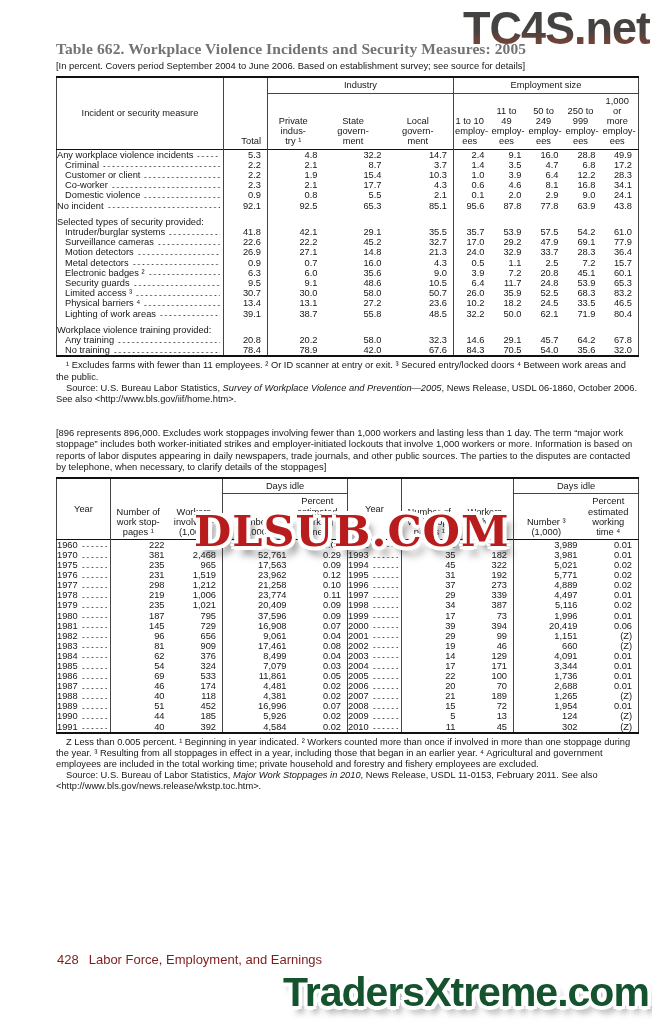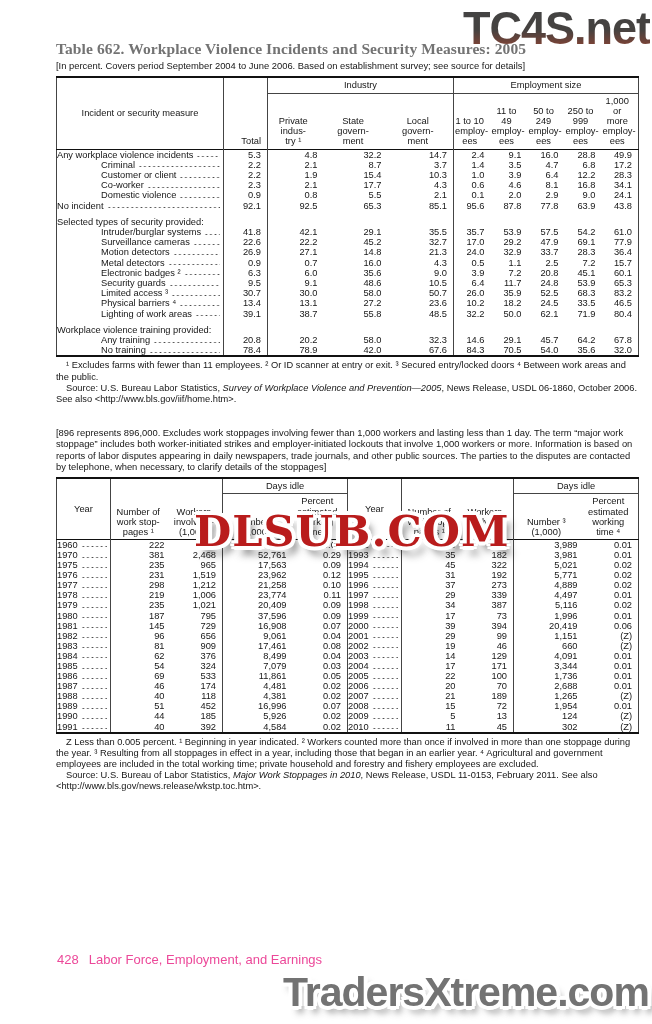--- a/index.html
+++ b/index.html
@@ -26,53 +26,53 @@
   th.colh { vertical-align:bottom; text-align:center; white-space:pre-line; padding:2px 6px 2px 1px; }
   th.yh { vertical-align:middle; text-align:center; }
 
   .bl { border-left:1px solid #444; }
   .br { border-right:1px solid #444; }
 
   td.num { text-align:right; padding:0 6px 0 1px; vertical-align:bottom; }
   td.lblc { padding:0; vertical-align:bottom; }
   .lblflex { display:flex; align-items:baseline; overflow:hidden; }
   .lblflex .lt { white-space:nowrap; }
-  .lblflex.ind { padding-left:8px;margin-left:36px; }
+  .lblflex.ind { padding-left:8px; }
   .leader { flex:1 1 auto; align-self:stretch; margin:0 3px 0 3px; min-width:4px;
     background-image:radial-gradient(circle, #4a4a4a 0.8px, rgba(0,0,0,0) 1px);
     background-size:4.6px 3px; background-repeat:repeat-x; background-position:left bottom 1.5px; }
   tr.sect td { padding-top:6px; }
 
   .fn { font:9.3px/11.2px "Liberation Sans", sans-serif; margin:3px 0 0; }
   .fn .ind1 { display:inline-block; width:10px; }
   .gap-block { height:22px; }
 
   .t663 td, .t663 th { line-height:10.1px; }
 
-  .footer-left { position:absolute; left:57px; top:952px; font:13px/15px "Liberation Sans", sans-serif; color:#ec4899; z-index:2; }
+  .footer-left { position:absolute; left:57px; top:952px; font:13px/15px "Liberation Sans", sans-serif; color:#7f1d1d; z-index:2; }
   .footer-left .pgnum { margin-right:10px; }
   .footer-right { position:absolute; right:16px; top:969px; font:9.8px/11px "Liberation Sans", sans-serif; color:#262626; z-index:2; }
 
   
   .wm { position:absolute; white-space:nowrap; user-select:none; }
   .wm-tc4s { top:4px; right:2px; z-index:1;
     font:900 45px/1 "Liberation Sans", sans-serif; letter-spacing:-1px;
     transform:scaleY(1.04); transform-origin:top right; color:#4c423d; }
   @supports ((-webkit-background-clip:text) or (background-clip:text)) {
     .wm-tc4s { background:linear-gradient(180deg,#434343 10%,#454240 55%,#7c4336 88%,#8a4a3a 100%);
       -webkit-background-clip:text; background-clip:text; color:transparent; }
   }
   .wm-dlsub { left:194px; top:482px; z-index:5;
     font:700 43px/1.2 "DejaVu Serif", serif; letter-spacing:1px; color:#b91c1c;
     text-shadow:
       -3px -3px 0 #fff, 3px -3px 0 #fff, -3px 3px 0 #fff, 3px 3px 0 #fff,
       -4px 0 0 #fff, 4px 0 0 #fff, 0 -4px 0 #fff, 0 4px 0 #fff,
       6px 9px 7px rgba(40,40,40,.5); margin-top: 24px; }
   .wm-traders { left:283px; top:970px; z-index:5;
-    font:700 41px/1.1 "Liberation Sans", sans-serif; letter-spacing:-1px; color:#737373;
+    font:700 41px/1.1 "Liberation Sans", sans-serif; letter-spacing:-1px; color:#14532d;
     text-shadow:
       -3px -3px 0 #fff, 3px -3px 0 #fff, -3px 3px 0 #fff, 3px 3px 0 #fff,
       -4px 0 0 #fff, 4px 0 0 #fff, 0 -4px 0 #fff, 0 4px 0 #fff,
       5px 7px 6px rgba(60,60,60,.5); }
 </style>
 </head>
 <body>
 
 <div class="page">
 

